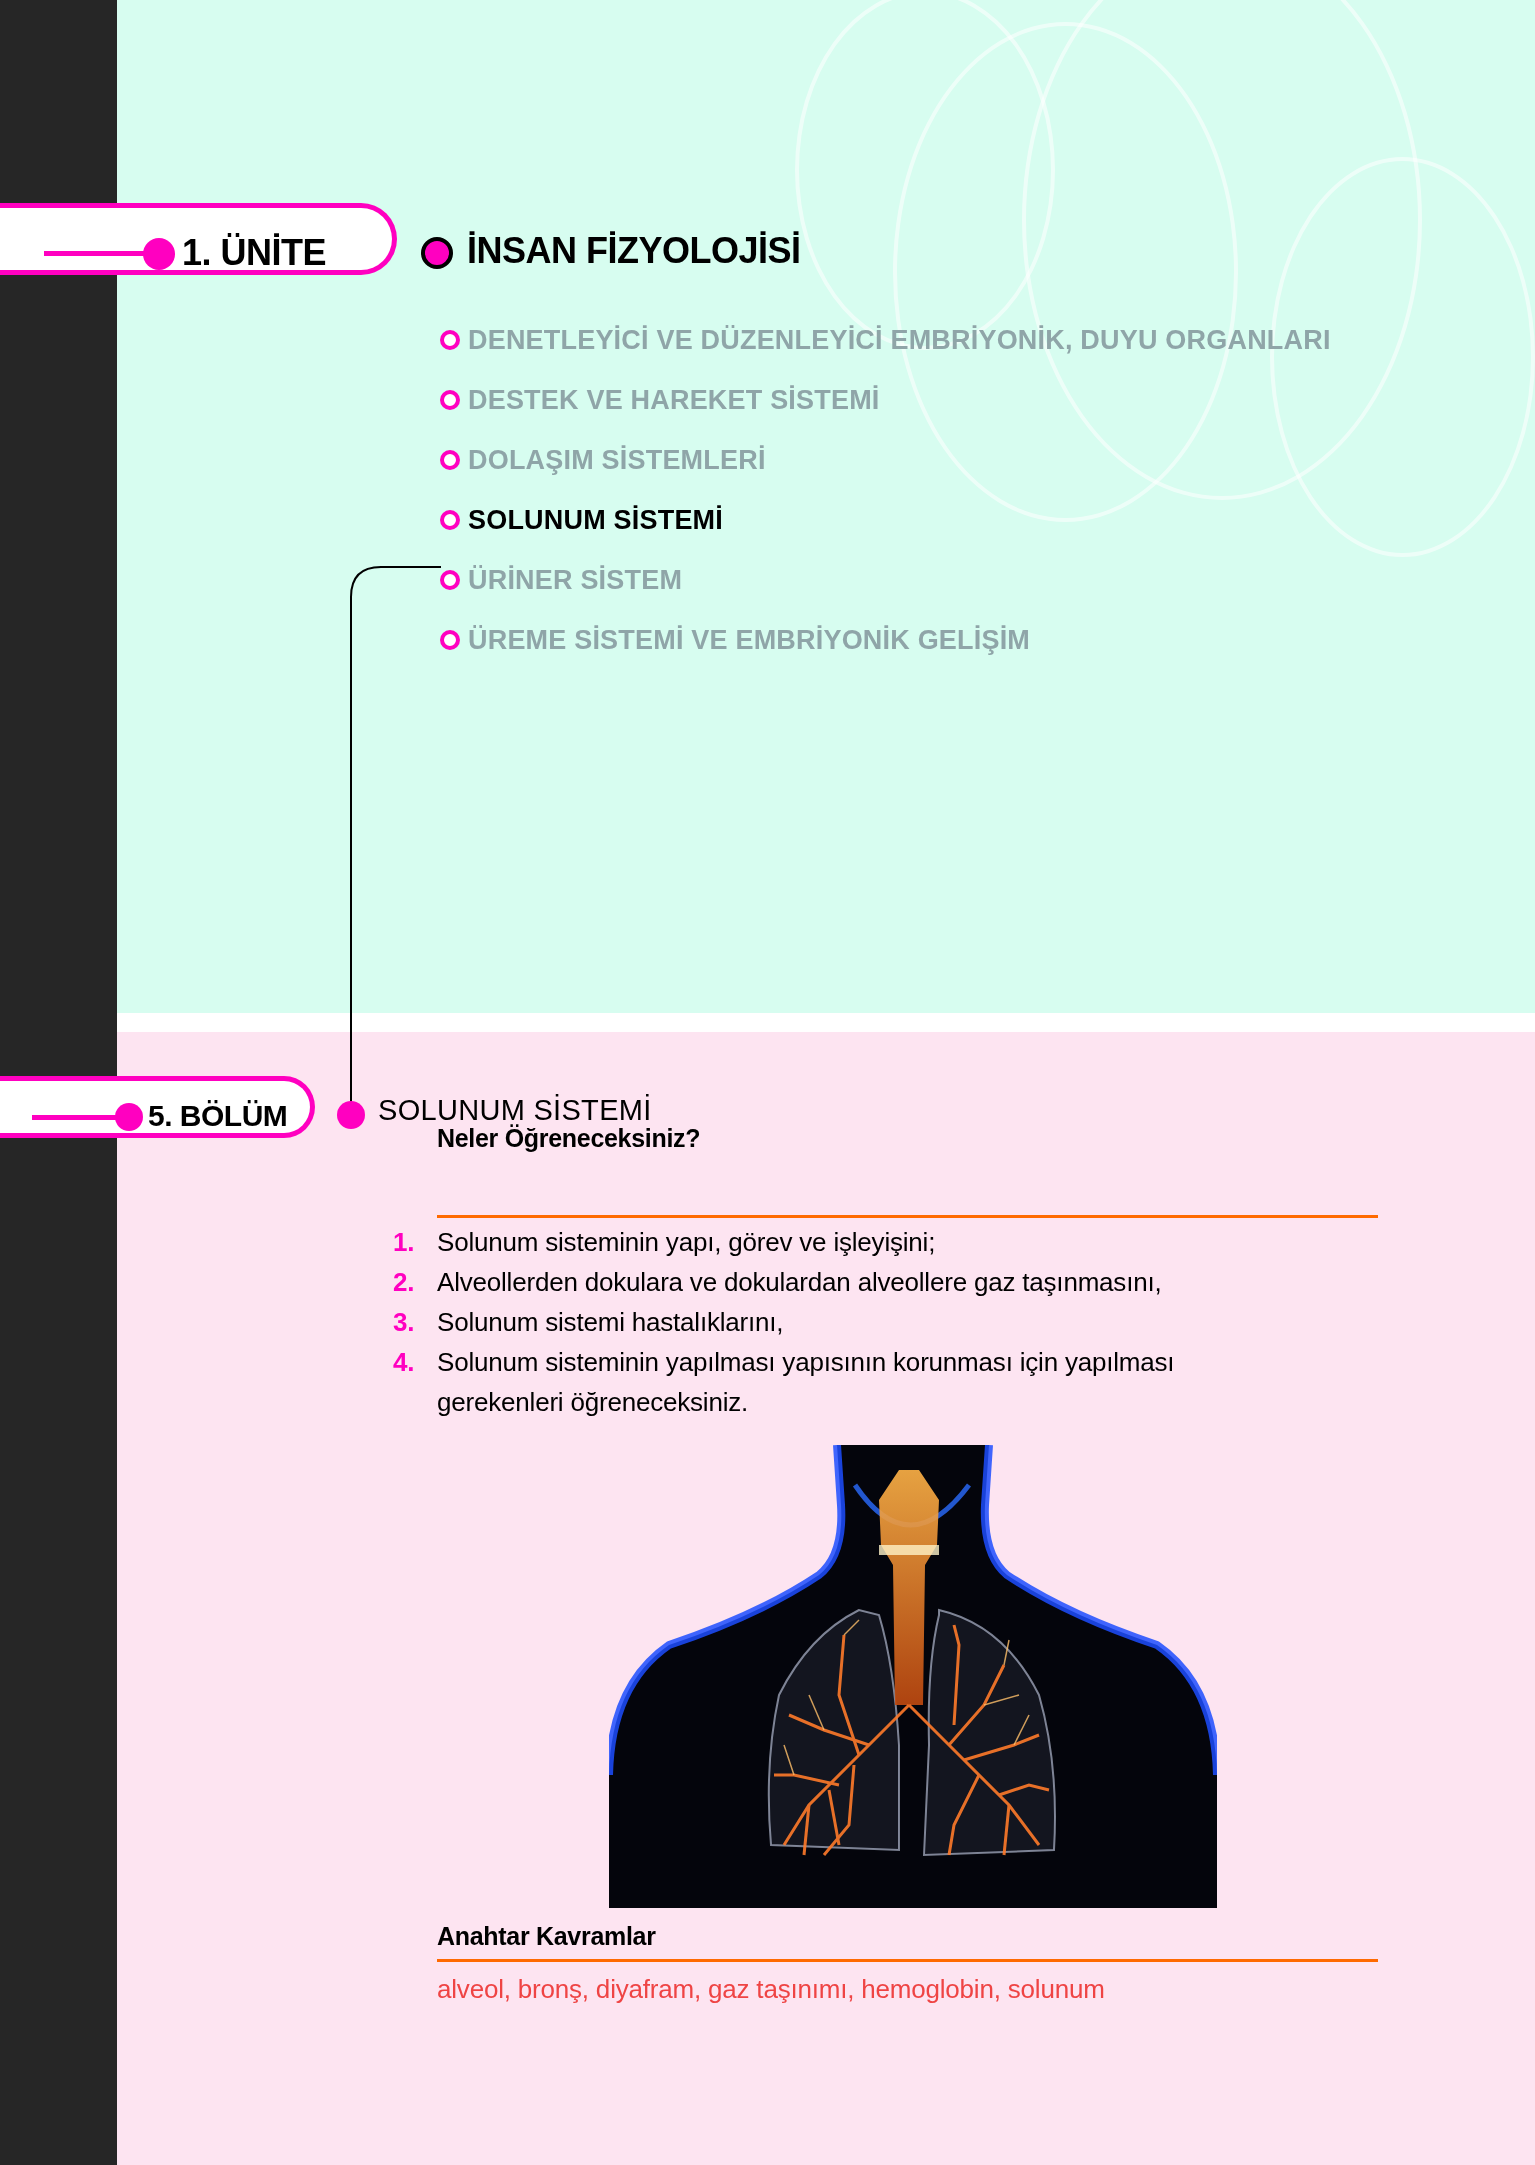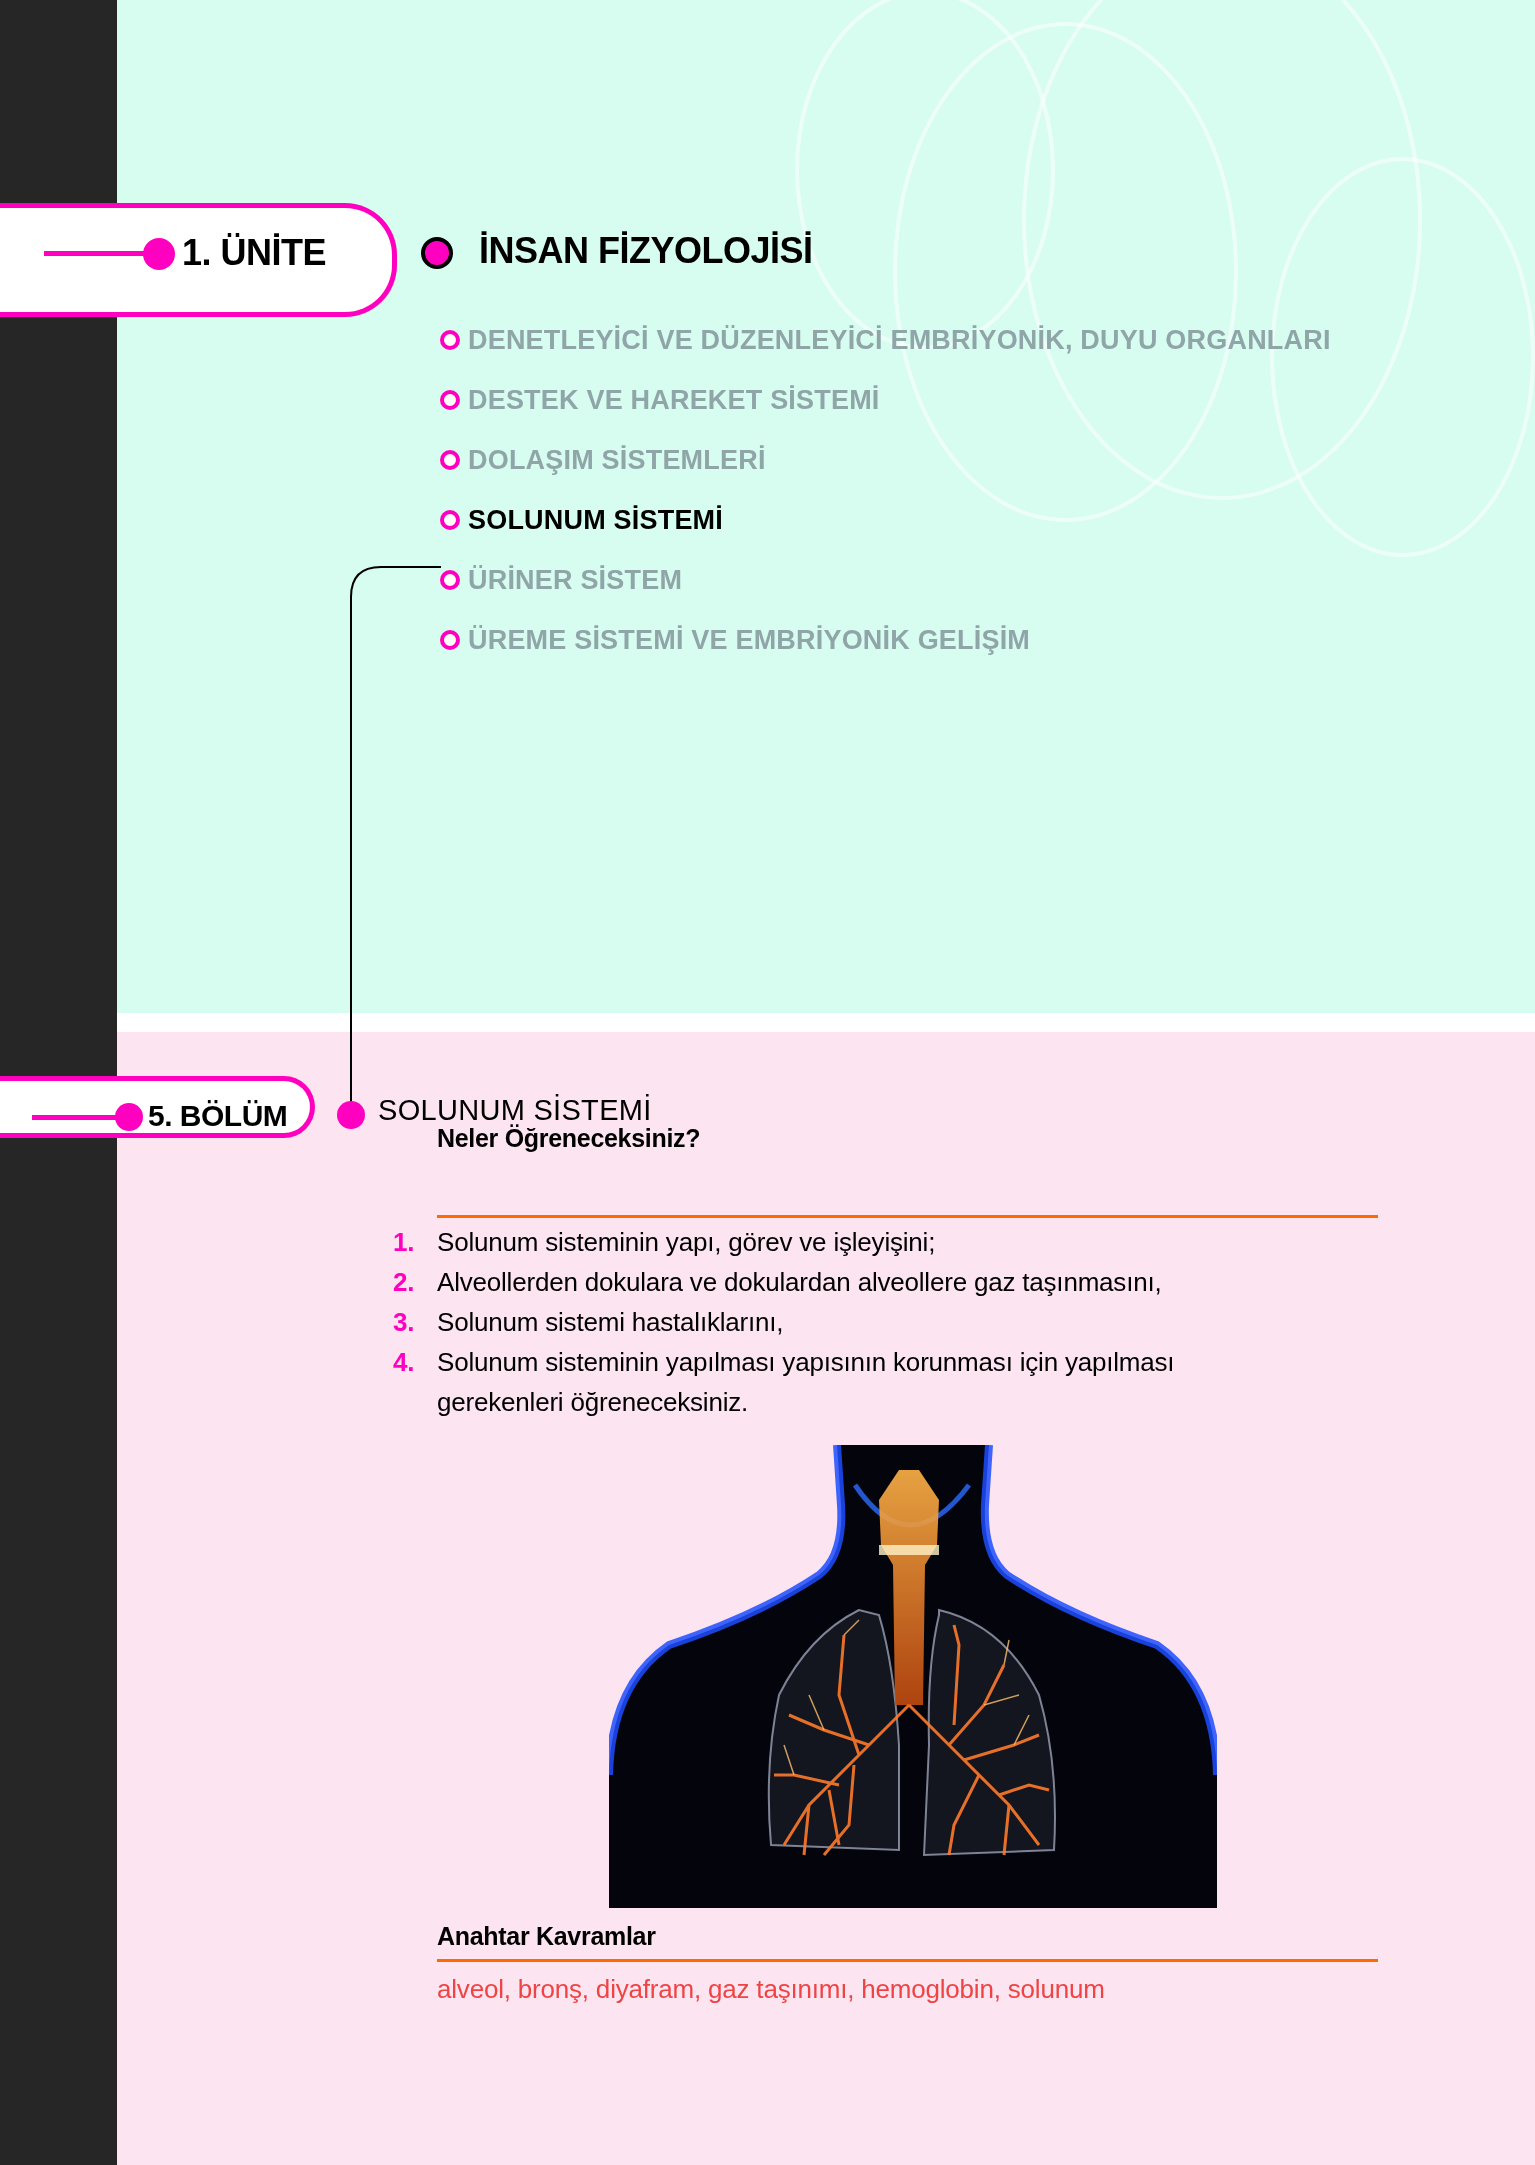--- a/index.html
+++ b/index.html
@@ -13,21 +13,21 @@
 
     .deco-circle { position: absolute; border: 4px solid rgba(255,255,255,0.55); border-radius: 50%; }
 
     
     .badge { position: absolute; left: 0; background: #ffffff; border: 5px solid #ff00c0; border-left: none; border-radius: 0 52px 52px 0; }
     .badge .arrow { position: absolute; left: 0; top: 0; width: 0; height: 0; }
     .badge .stem { position: absolute; height: 5px; background: #ff00c0; }
     .badge .dot { position: absolute; background: #ff00c0; border-radius: 50%; }
     .badge .label { position: absolute; font-family: "Liberation Sans", sans-serif; font-weight: 700; color: #000; white-space: nowrap; letter-spacing: -0.5px; }
 
-    .unit-badge { top: 203px; width: 397px; height: 114px; }
+    .unit-badge { top: 203px; width: 397px; height: 72px; }
     .chapter-badge { top: 1076px; width: 315px; height: 62px; }
 
     .title-dot { position: absolute; width: 32px; height: 32px; background: #ff00c0; border: 4px solid #000; border-radius: 50%; }
     .page-title { position: absolute; font-family: "Liberation Sans", sans-serif; font-weight: 700; font-size: 36px; color: #000; letter-spacing: -0.5px; white-space: nowrap; }
 
     .topic-list { position: absolute; left: 440px; top: 310px; list-style: none; }
     .topic-item { position: relative; height: 60px; display: flex; align-items: center; white-space: nowrap; }
     .topic-item .ring { width: 20px; height: 20px; border: 4px solid #ff00c0; border-radius: 50%; background: #fff; margin-right: 8px; flex: 0 0 auto; }
     .topic-item .text { font-family: "Liberation Sans", sans-serif; font-size: 27px; color: #8fa5a8; font-weight: 700; letter-spacing: 0.2px; }
     .topic-item.active .text { color: #000; }
@@ -71,21 +71,21 @@
 <div class="badge unit-badge">
   <svg class="arrow" width="60" height="92" viewBox="0 0 60 92" style="position:absolute;left:0;top:0;">
     <polygon points="0,0 48,46 0,92" fill="#ff00c0"></polygon>
   </svg>
   <div class="stem" style="left:44px; top:43px; width:110px;"></div>
   <div class="dot" style="left:143px; top:30px; width:32px; height:32px;"></div>
   <div class="label" style="left:182px; top:24px; font-size:36px;">1. ÜNİTE</div>
 </div>
 
 <div class="title-dot" style="left:421px; top:237px;"></div>
-<div class="page-title" style="left:467px; top:230px;margin-left:12px;">İNSAN FİZYOLOJİSİ</div>
+<div class="page-title" style="left:467px; top:230px;">İNSAN FİZYOLOJİSİ</div>
 
 <ul class="topic-list">
   <li class="topic-item">
     <span class="ring"></span>
     <span class="text">DENETLEYİCİ VE DÜZENLEYİCİ EMBRİYONİK, DUYU ORGANLARI</span>
   </li>
   <li class="topic-item">
     <span class="ring"></span>
     <span class="text">DESTEK VE HAREKET SİSTEMİ</span>
   </li>

